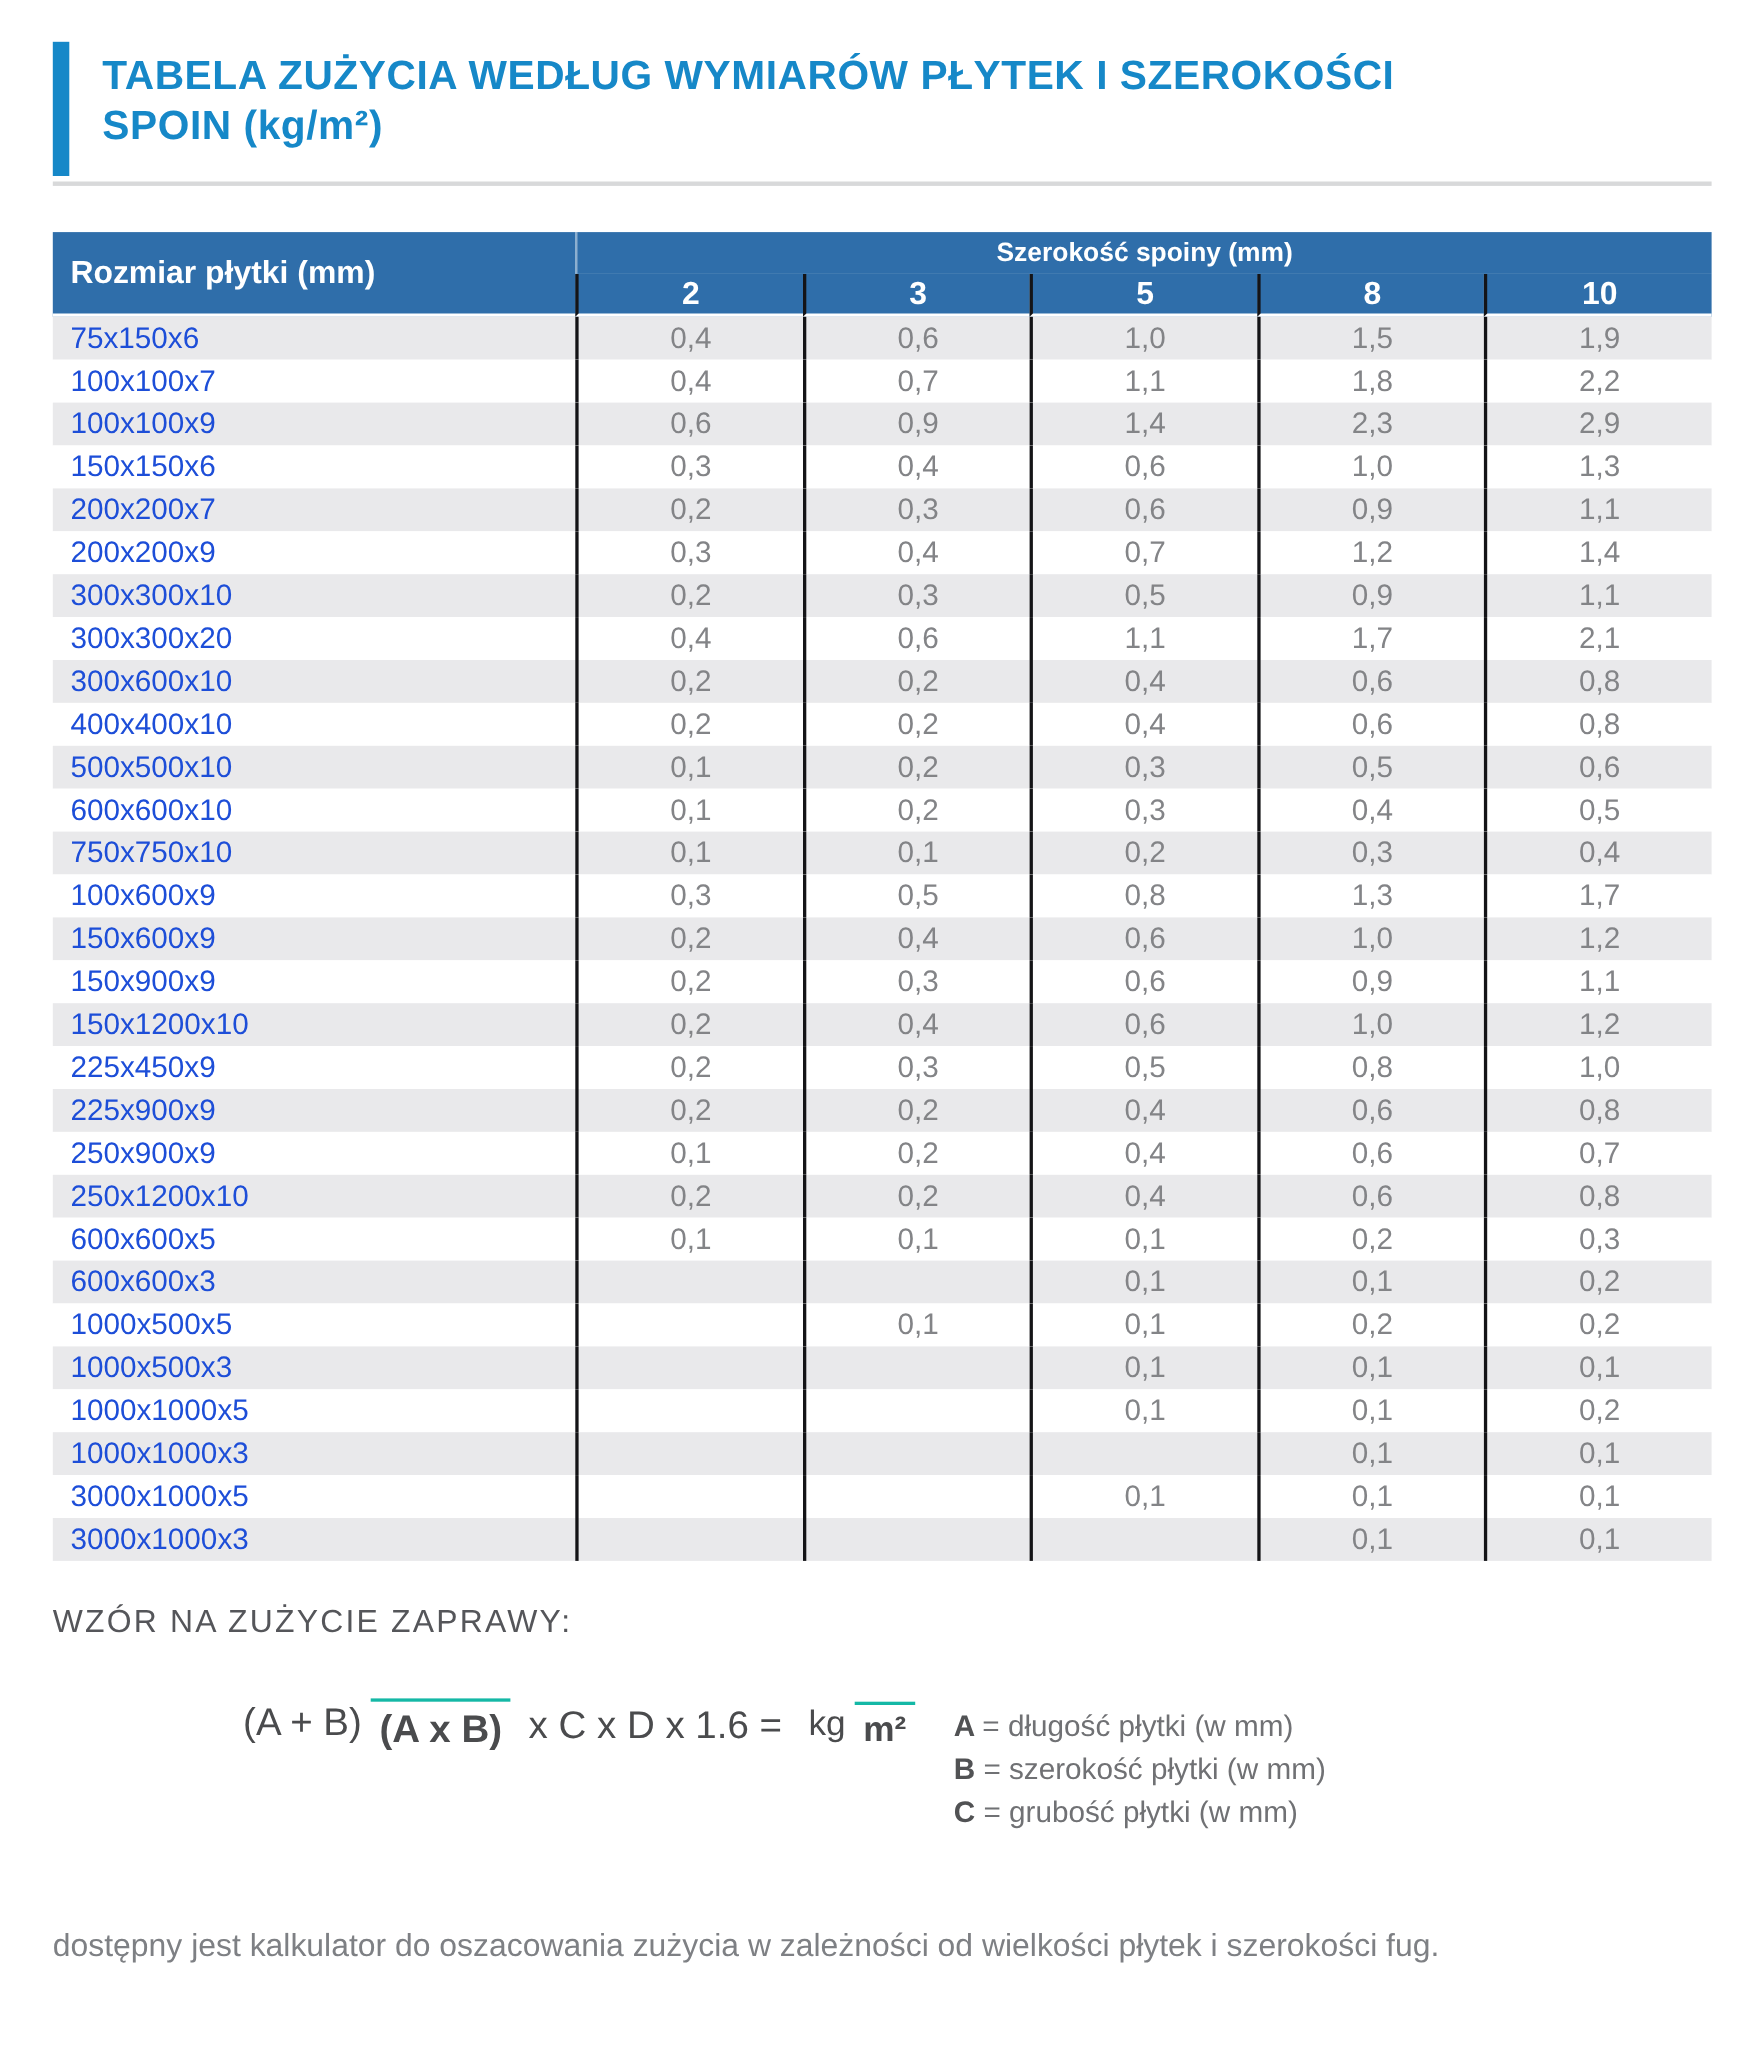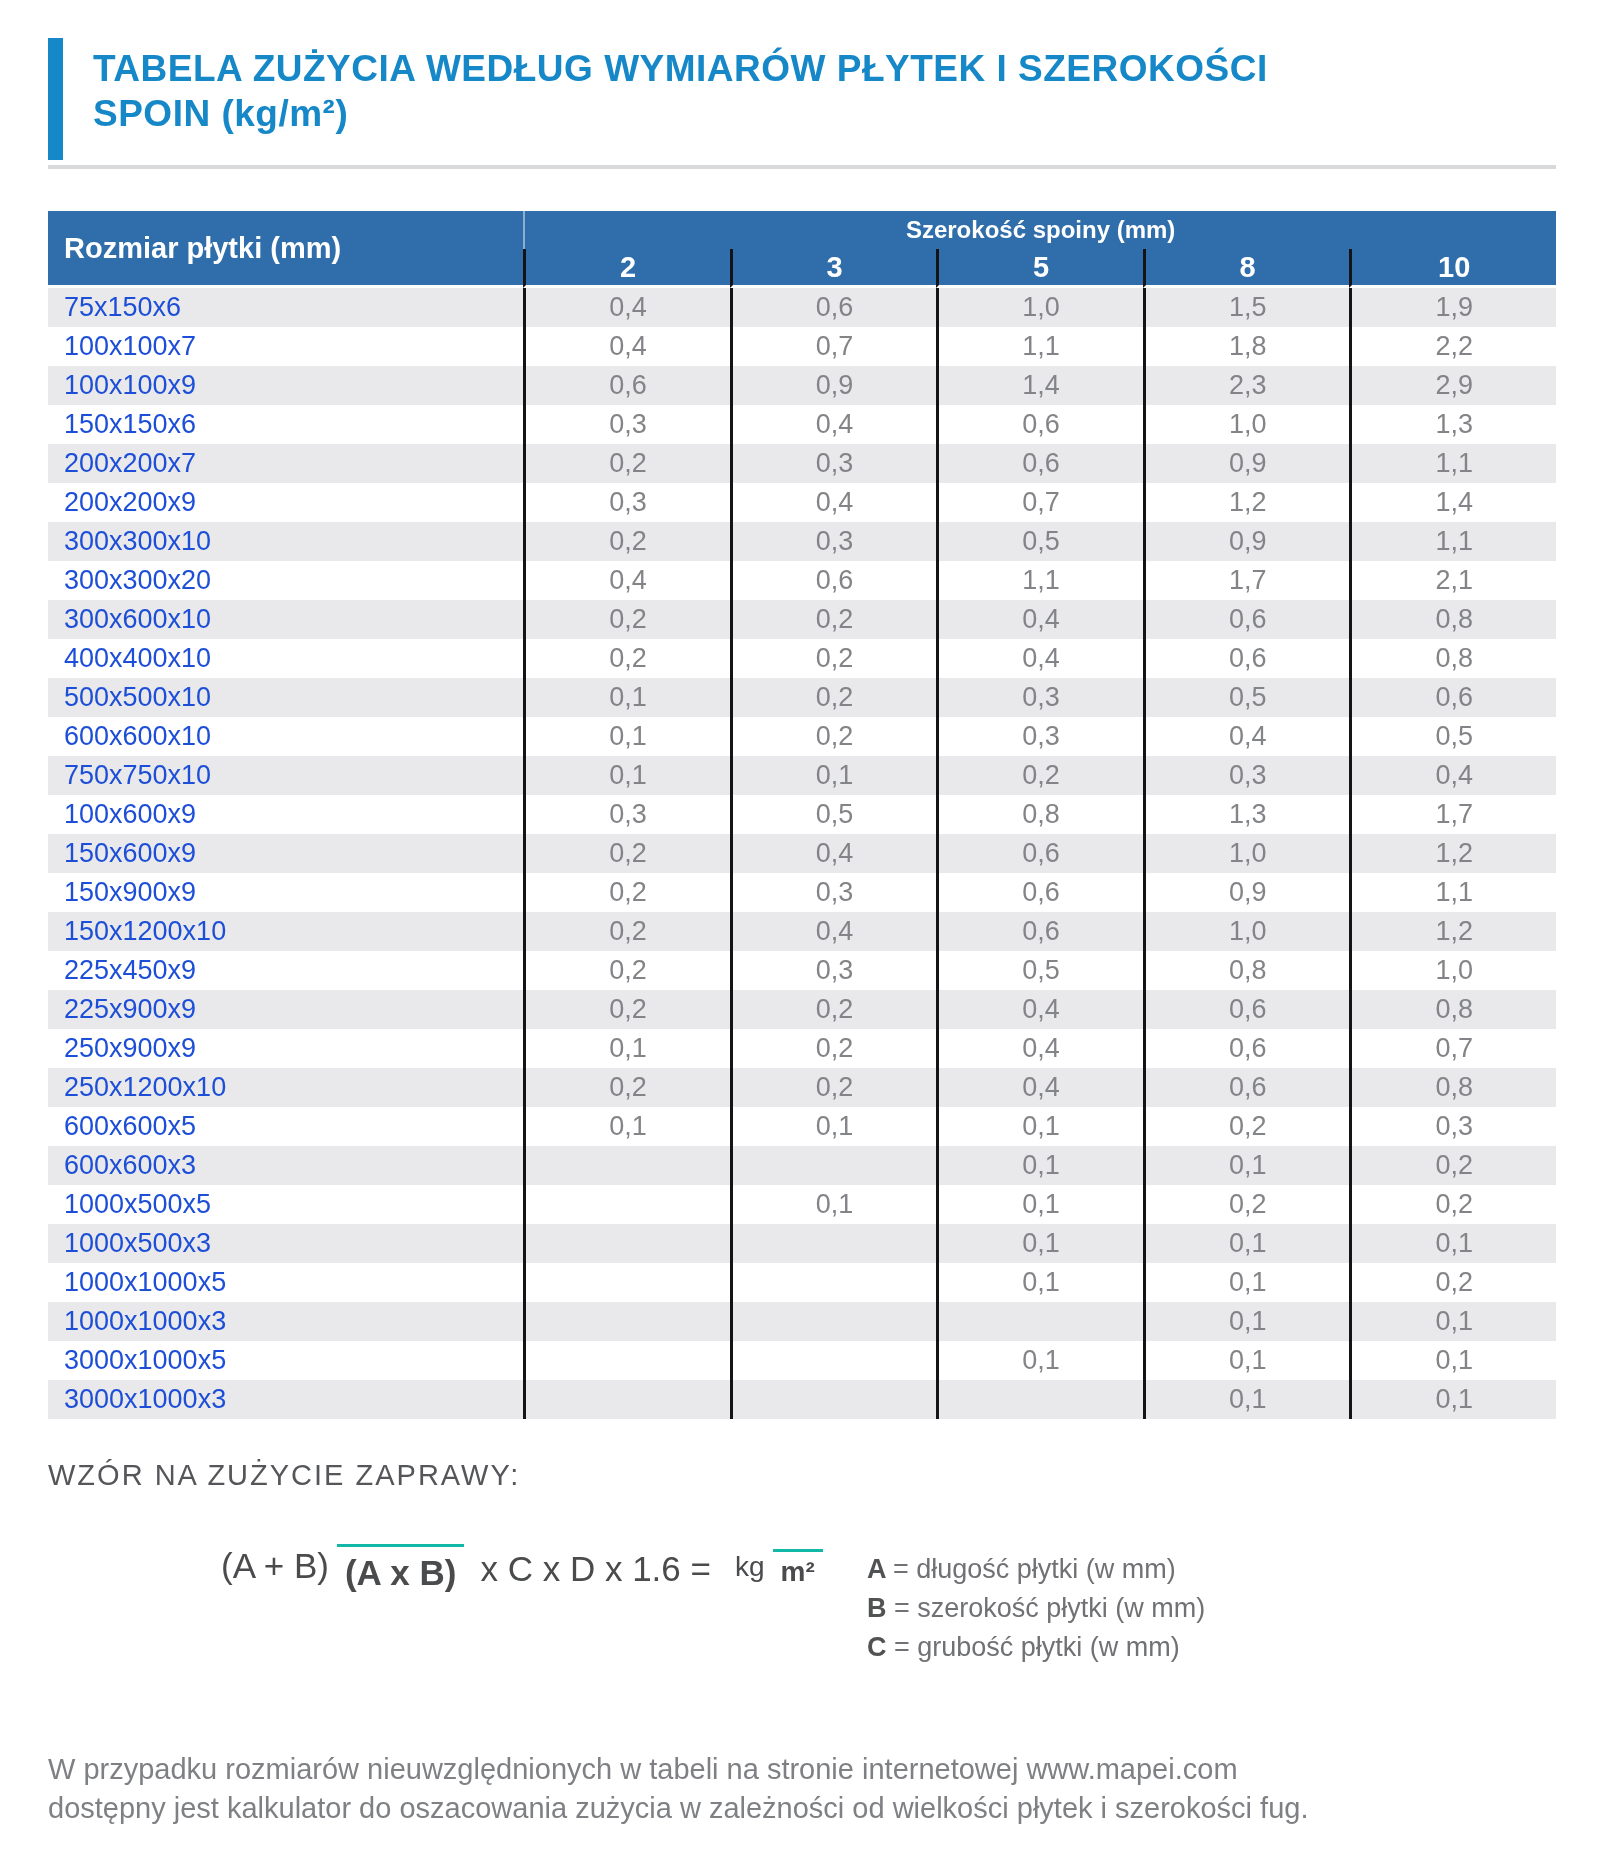--- a/index.html
+++ b/index.html
@@ -68,21 +68,21 @@
   .formula-section { position: relative; height: 212px; }
   .formula {
     position: absolute; left: 165px; top: 52px;
     display: flex; align-items: center;
     font-size: 35px; color: #4a4b4d;
   }
   .fraction { display: inline-flex; flex-direction: row; align-items: center; }
   .fraction .num { padding: 0 8px 6px 8px; }
   .fraction .den { border-top: 3px solid #14b8a6; padding: 6px 8px 0 8px; font-weight: bold; }
   .formula .mid { margin: 0 16px; white-space: pre; }
-  .fraction.result { font-size: 28px; }
+  .fraction.result { font-size: 32px; }
   .fraction.result .num { padding-bottom: 4px; }
   .fraction.result .den { padding-top: 4px; }
 
   .legend { position: absolute; left: 819px; top: 58px; }
   .legend-item { font-size: 27px; line-height: 39px; color: #707174; }
   .legend-item .legend-key { font-weight: 700; color: #515254; }
 
   
   .footer-note {
     margin-top: 46px;
@@ -377,17 +377,16 @@
       </span>
     </div>
     <div class="legend">
         <div class="legend-item"><span class="legend-key">A </span><span>= długość płytki (w mm)</span></div>
         <div class="legend-item"><span class="legend-key">B </span><span>= szerokość płytki (w mm)</span></div>
         <div class="legend-item"><span class="legend-key">C </span><span>= grubość płytki (w mm)</span></div>
       </div>
   </div>
 
   <div class="footer-note">
-    <div>W przypadku rozmiarów nieuwzględnionych w tabeli na stronie internetowej www.mapei.com</div>
     <div>dostępny jest kalkulator do oszacowania zużycia w zależności od wielkości płytek i szerokości fug.</div>
   </div>
 
 </div>
 
 </body></html>

